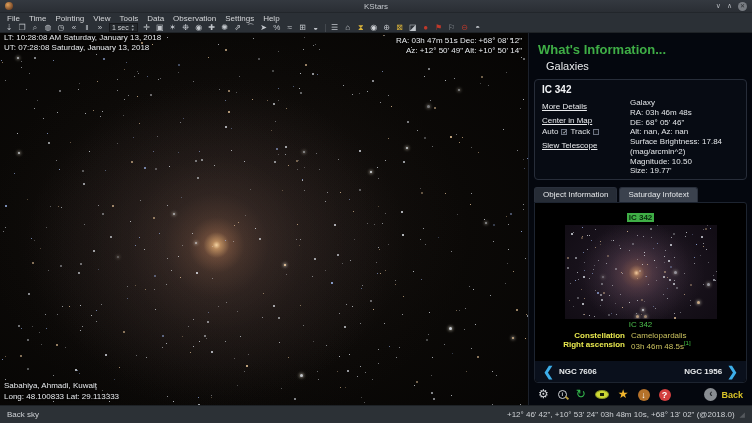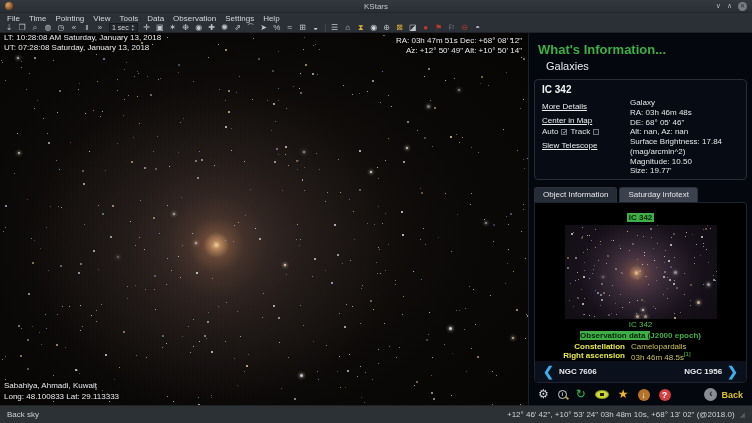--- a/index.html
+++ b/index.html
@@ -875,23 +875,20 @@
                 <i style="width: 1px; height: 1px; left: 20.21%; top: 69.51%; background: rgb(233, 238, 245); opacity: 0.51;"></i>
                 <i style="width: 2px; height: 2px; left: 8.11%; top: 76.33%; background: rgb(233, 238, 245); opacity: 0.41;"></i>
                 <i style="width: 1px; height: 1px; left: 80.23%; top: 7.05%; background: rgb(233, 238, 245); opacity: 0.95;"></i>
                 <i style="width: 2px; height: 2px; left: 24.89%; top: 53.96%; background: rgb(233, 238, 245); opacity: 0.38; box-shadow: rgba(255, 245, 225, 0.55) 0px 0px 3px 1px;"></i>
                 <i style="width: 1px; height: 1px; left: 97.82%; top: 52.73%; background: rgb(233, 238, 245); opacity: 0.48;"></i>
                 <i style="width: 2px; height: 2px; left: 56.1%; top: 2.96%; background: rgb(233, 238, 245); opacity: 0.53;"></i>
                 <i style="width: 2px; height: 2px; left: 68.36%; top: 37.22%; background: rgb(233, 238, 245); opacity: 0.91;"></i>
               </div>
           </div>
           <div class="thumb-caption" data-name="thumbnail-caption">IC 342</div>
-          <div class="obs-header" data-name="observation-data-header">
-            <span class="hl" data-name="observation-data-highlight">Observation data (</span><span class="greentx" data-name="observation-data-rest">J2000 epoch)</span>
-          </div>
           <div class="info-table" id="info-table" data-name="infobox-table">
               <div class="irow" data-name="infobox-row">
                 <span class="ilabel" data-name="infobox-label">Constellation</span>
                 <span class="ival" data-name="infobox-value">Camelopardalis</span>
               </div>
               <div class="irow" data-name="infobox-row">
                 <span class="ilabel" data-name="infobox-label">Right ascension</span>
                 <span class="ival" data-name="infobox-value">03h 46m 48.5s<span class="isup" data-name="reference-superscript">[1]</span></span>
               </div>
             </div>

